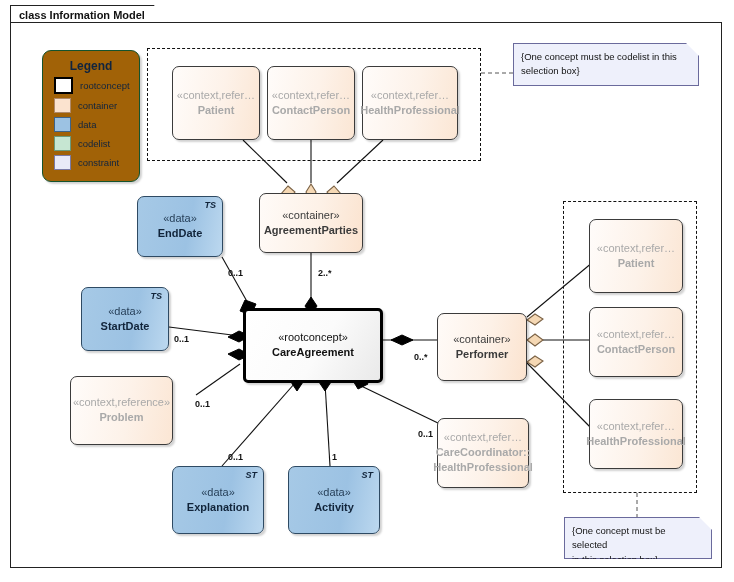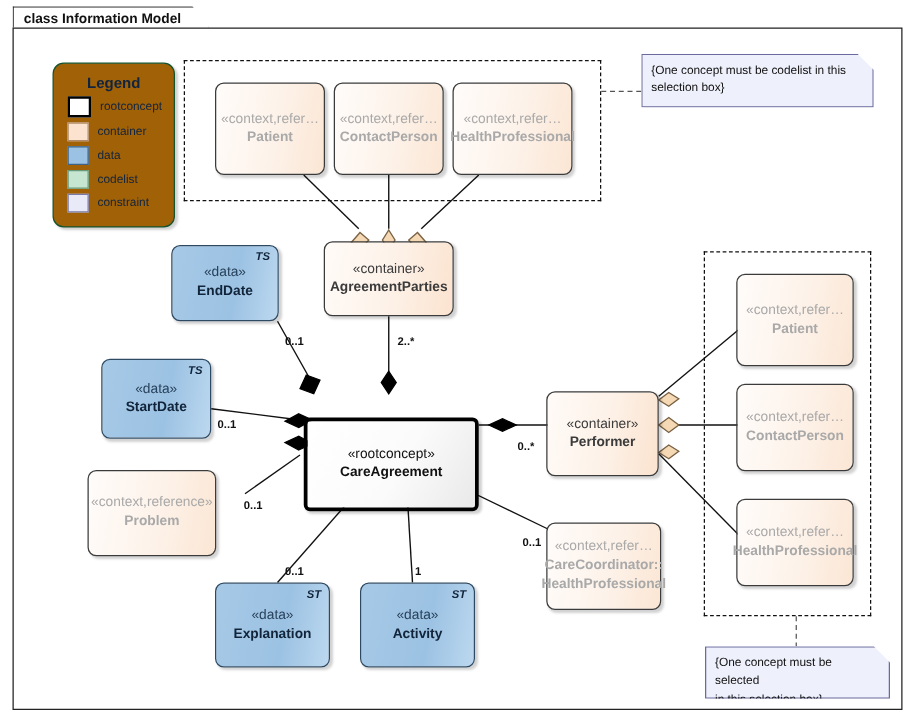--- a/index.html
+++ b/index.html
@@ -161,21 +161,21 @@
   <div class="stereo">«data»</div>
   <div class="nm">EndDate</div>
 </div>
 
 <div class="node data-node" style="left:81px;top:287px;width:88px;height:64px;">
   <span class="corner">TS</span>
   <div class="stereo">«data»</div>
   <div class="nm">StartDate</div>
 </div>
 
-<div class="node root-node" style="left:243px;top:308px;width:140px;height:75px;margin-top:26px;">
+<div class="node root-node" style="left:243px;top:308px;width:140px;height:75px;">
   <div class="stereo">«rootconcept»</div>
   <div class="nm">CareAgreement</div>
 </div>
 
 <div class="node ctx-node" style="left:70px;top:376px;width:103px;height:69px;">
   <div class="stereo">«context,reference»</div>
   <div class="nm">Problem</div>
 </div>
 
 <div class="node data-node" style="left:172px;top:466px;width:92px;height:68px;">

